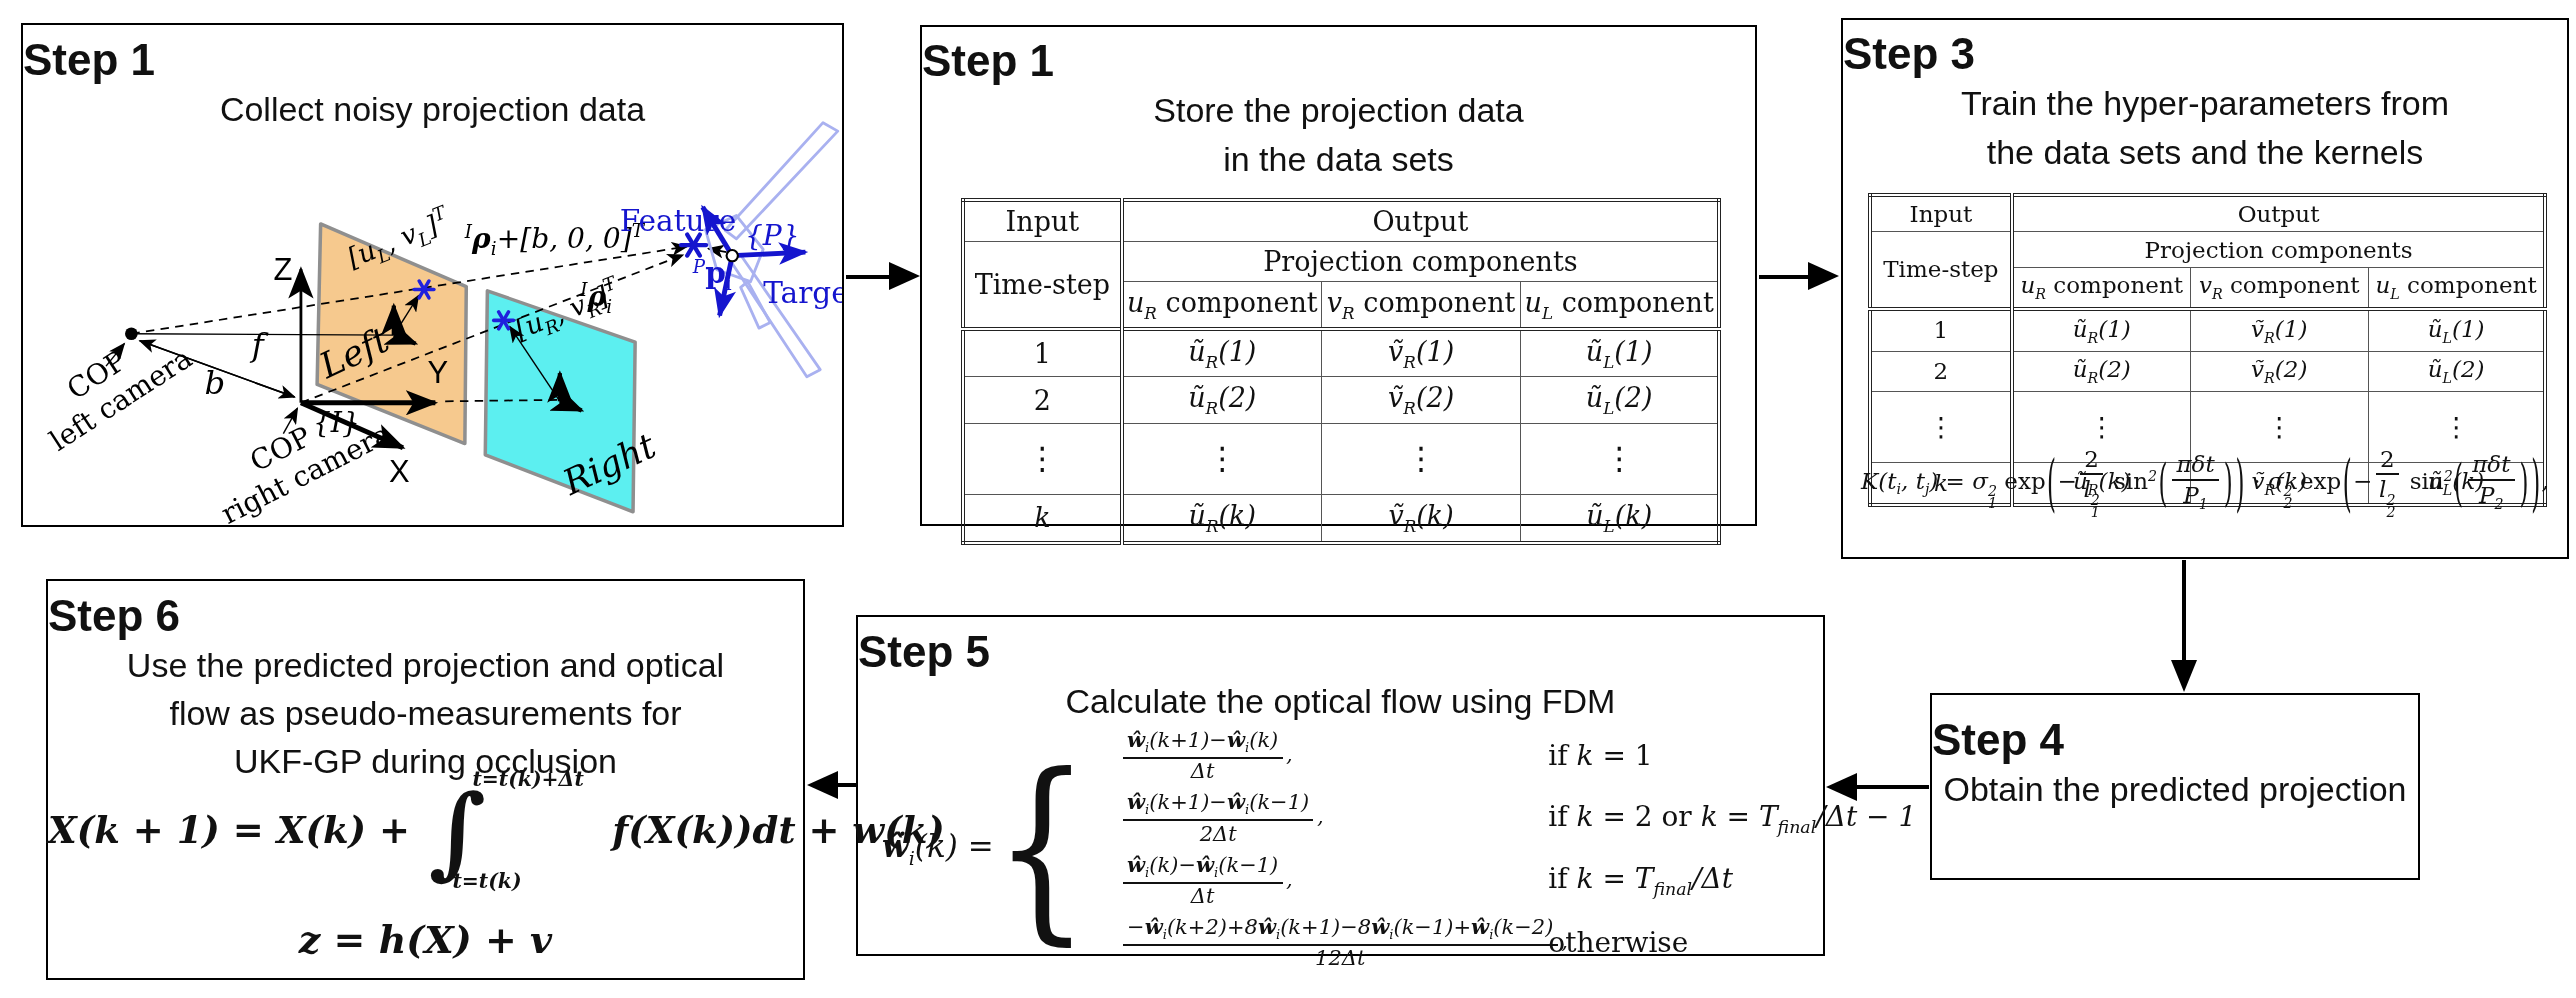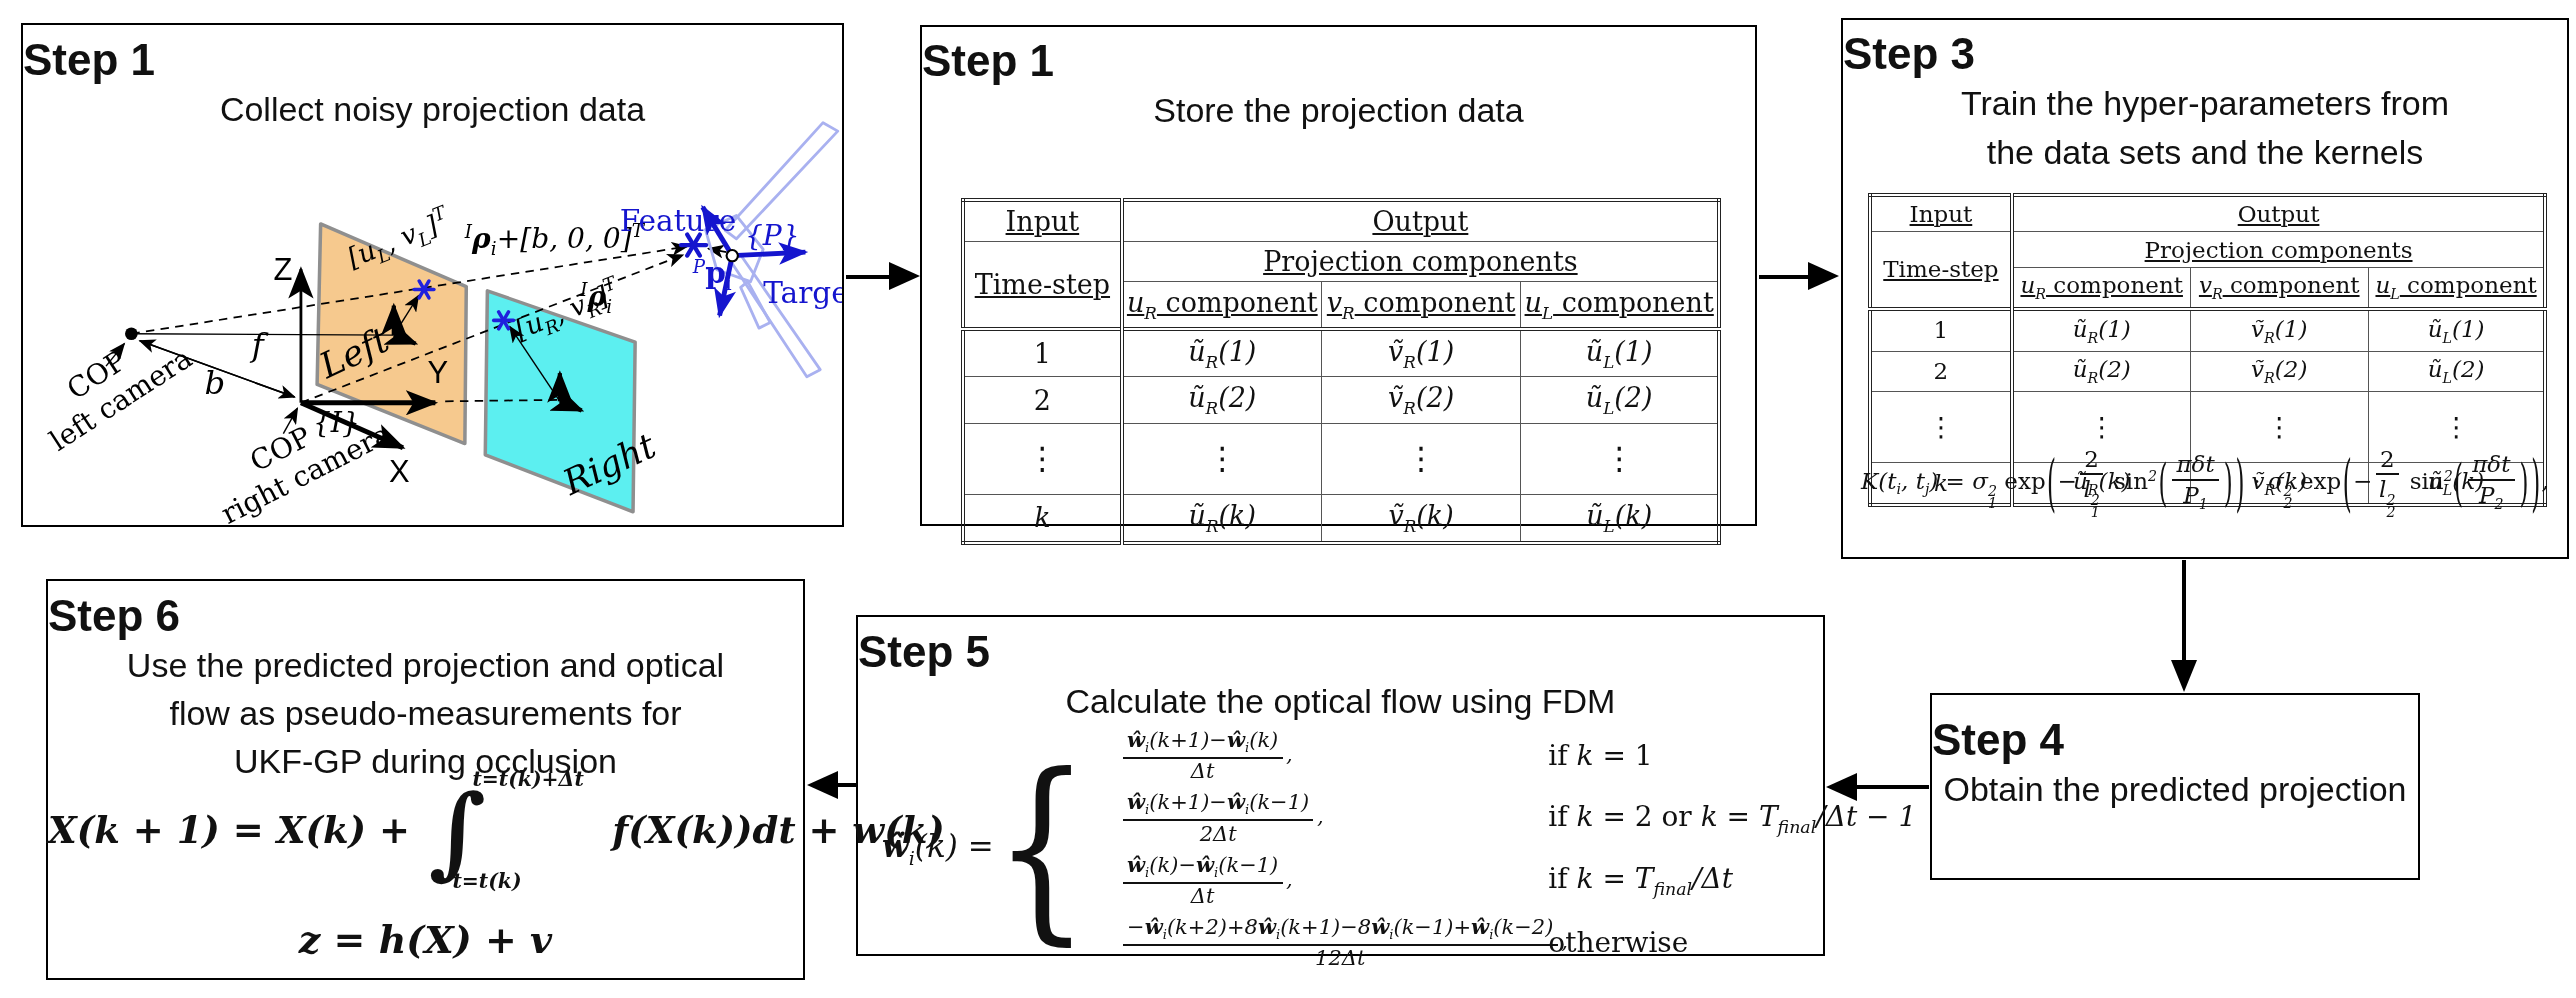--- a/index.html
+++ b/index.html
@@ -18,21 +18,21 @@
   
   .twrap{position:absolute;}
   .ptable{width:100%;border-collapse:collapse;border:4.9px double #222;
           font-family:"DejaVu Serif","Liberation Serif",serif;color:#111;table-layout:fixed;}
   .ptable td{border:1.4px solid #555;text-align:center;vertical-align:middle;padding:4.9px 4.2px;line-height:1.15;}
   .ptable td.fc{border-right:4.9px double #222;}
   .ptable tr.b1 td{border-top:4.9px double #222;}
   .ptable tr.dots td{height:60px;font-size:1.15em;}
   .t2 .ptable{font-size:27px;}
   .t3 .ptable{font-size:23px;}
-  .ptable td.hc{padding:4.2px 2.8px;text-decoration:underline;}
+  .ptable td.hc{padding:4.2px 2.8px;}
 
   
   .math{font-family:"DejaVu Serif","Liberation Serif",serif;font-style:italic;white-space:nowrap;}
   .mt{font-style:italic;}
   .mb{font-weight:bold;}
   .mu{font-style:normal;}
   .msub{font-size:0.62em;vertical-align:-0.40em;}
   .msup{font-size:0.62em;vertical-align:0.55em;}
   .mss{display:inline-flex;flex-direction:column;line-height:0.85;font-size:0.62em;vertical-align:-0.55em;text-align:left;}
   .mfrac{display:inline-flex;flex-direction:column;vertical-align:middle;text-align:center;margin:0 3.5px;}
@@ -177,20 +177,21 @@
       <text class="svgser" x="952" y="366" font-size="42" fill="#1515CE"><tspan font-size="26" font-style="italic" dy="-14">P</tspan><tspan font-weight="bold" dy="14">p</tspan><tspan font-size="26" dy="10">i</tspan></text>
       <text class="svgser" x="1052" y="394" font-size="42" fill="#1515CE">Target</text>
     </svg>
     <div class="title">Step 1</div>
     <div class="sub">Collect noisy projection data</div>
   </section>
 
   <section class="box" style="left:920px;top:24.6px;width:837px;height:501px;">
     <div class="title">Step 1</div>
     <div class="sub">Store the projection data</div>
+    <div class="sub">in the data sets</div>
     <div class="twrap t2" style="left:39px;right:34px;top:171px;">
         <table class="ptable">
           <colgroup>
             <col style="width: 21%;">
             <col style="width: 26.4%;">
             <col style="width: 26.4%;">
             <col style="width: 26.2%;">
           </colgroup>
           <tbody>
             <tr>

